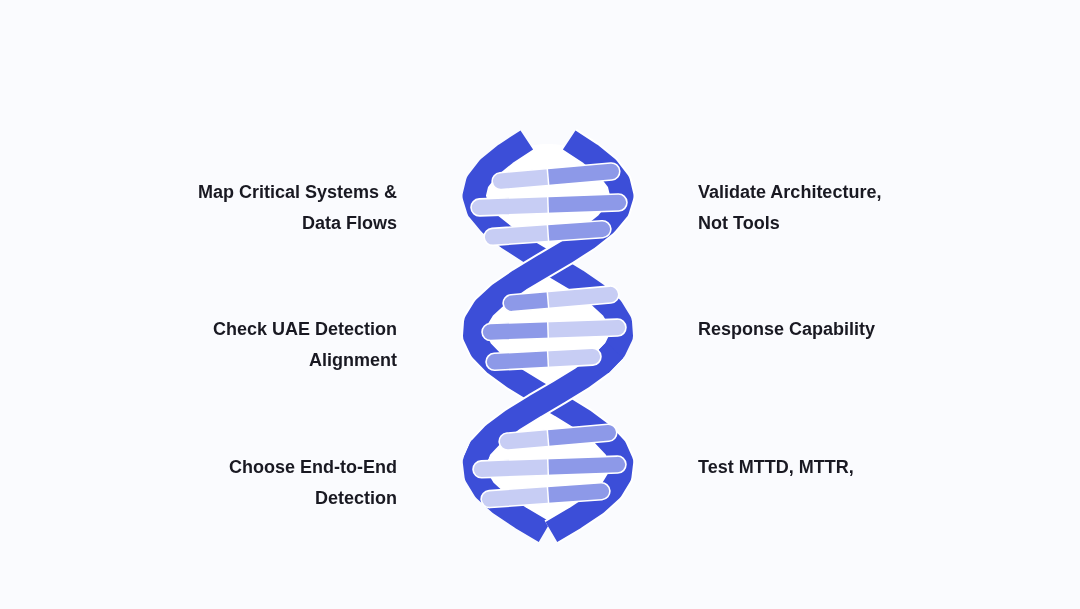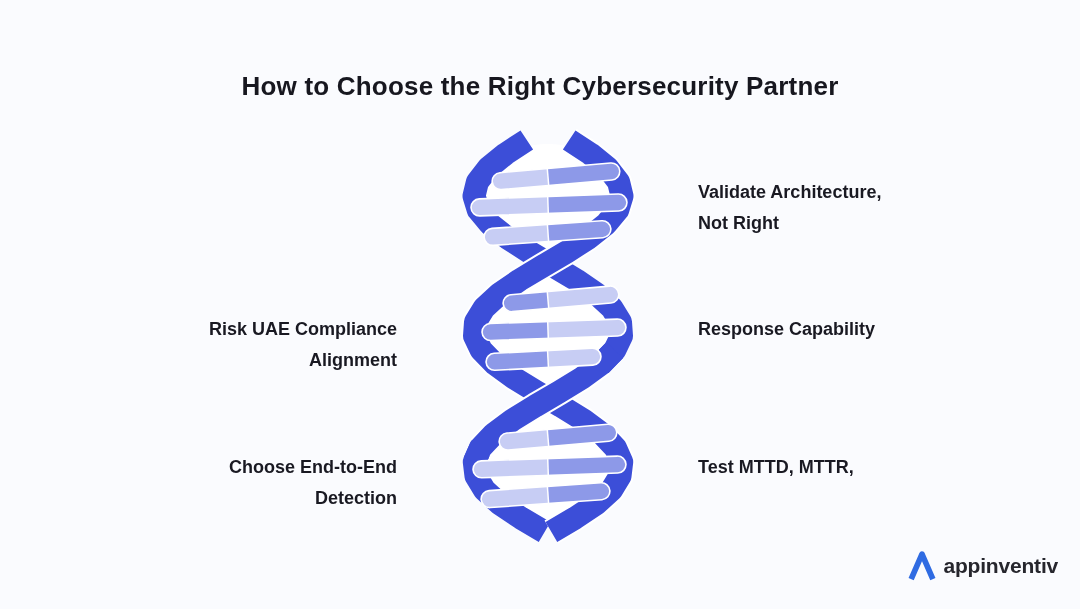--- a/index.html
+++ b/index.html
@@ -41,34 +41,37 @@
   }
   .logo .logo-text{
     font-size:21px;font-weight:600;color:#26262d;letter-spacing:-.2px;
   }
 </style>
 </head>
 <body>
 
 <div class="canvas">
 
-  <h1 class="title">How to Choose the Right Cybersecurity Partner</h1>
 
+  <div class="label left row1">
+    <span class="ln">Map Critical Systems &amp;</span>
+    <span class="ln">Data Flows</span>
+  </div>
   <div class="label left row2">
-    <span class="ln">Risk UAE Compliance</span>
+    <span class="ln">Check UAE Detection</span>
     <span class="ln">Alignment</span>
   </div>
   <div class="label left row3">
     <span class="ln">Choose End-to-End</span>
     <span class="ln">Detection</span>
   </div>
 
   <div class="label right row1">
     <span class="ln">Validate Architecture,</span>
-    <span class="ln">Not Right</span>
+    <span class="ln">Not Tools</span>
   </div>
   <div class="label right row2">
     <span class="ln">Response Capability</span>
   </div>
   <div class="label right row3">
     <span class="ln">Test MTTD, MTTR,</span>
   </div>
 
   <svg class="connector conn-l c1" viewBox="0 0 52 4">
     <line x1="1" y1="2" x2="51" y2="2" stroke="url(#gradL)" stroke-width="2.7" stroke-dasharray="7.5 6"></line>
@@ -178,20 +181,14 @@
       </g>
       <g transform="rotate(-4 548 495)">
         <rect x="481" y="486.5" width="129" height="17" rx="8.5" fill="#8d99e8"></rect>
         <path d="M548 486.5 L489.5 486.5 A8.5 8.5 0 0 0 489.5 503.5 L548 503.5 Z" fill="#c7cdf4"></path>
         <line x1="548" y1="486.5" x2="548" y2="503.5" stroke="#fff" stroke-width="1.5"></line>
         <rect x="481" y="486.5" width="129" height="17" rx="8.5" fill="none" stroke="#fff" stroke-width="1.6"></rect>
       </g>
     </g>
   </svg>
 
-  <div class="logo">
-    <svg width="34" height="34" viewBox="0 0 36 36">
-      <path d="M6.5 32 L18 5.5 L29.5 32" fill="none" stroke="#2f6be2" stroke-width="6" stroke-linejoin="round"></path>
-    </svg>
-    <span class="logo-text">appinventiv</span>
-  </div>
 
 </div>
 
 </body></html>

